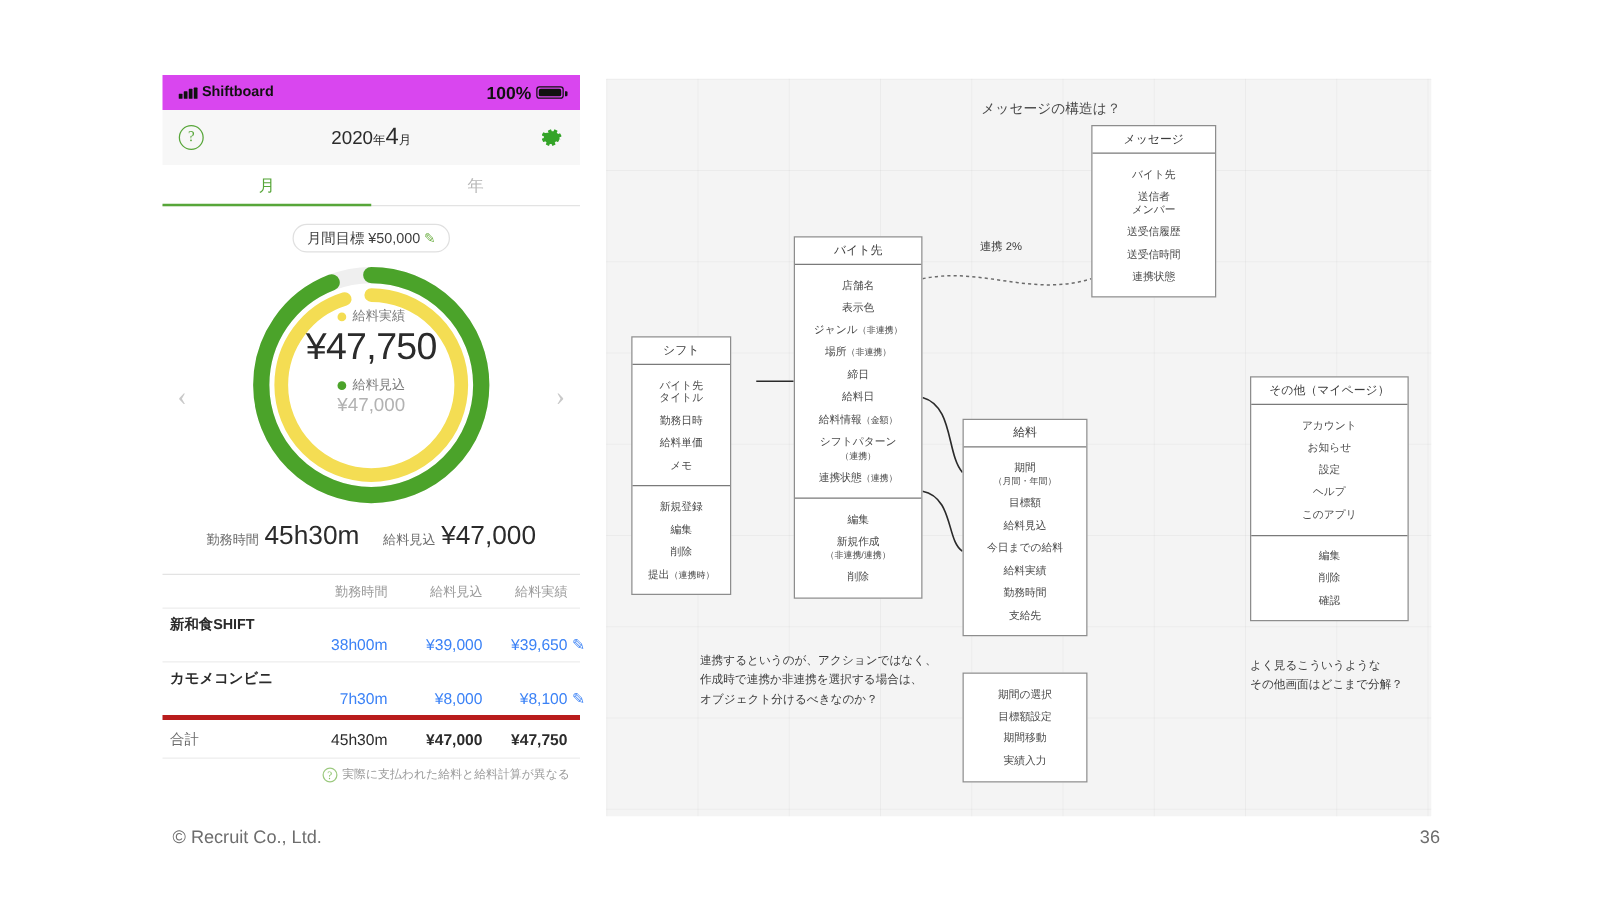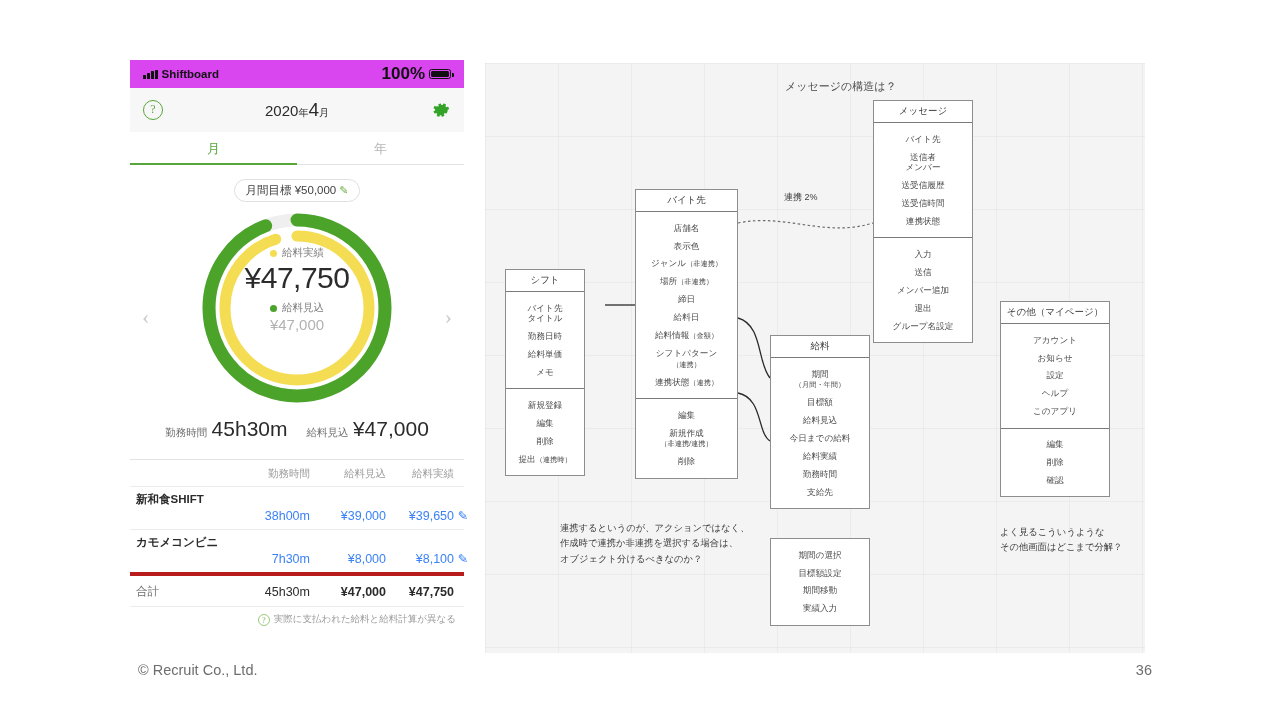--- a/index.html
+++ b/index.html
@@ -25,21 +25,21 @@
   }
   .sb-left { display: flex; align-items: center; gap: 4px; font-size: 11.5px; font-weight: bold; color: #111; }
   .bars { display: flex; align-items: flex-end; gap: 1.5px; height: 9px; }
   .bars i { width: 2.5px; background: #111; display: block; border-radius: .5px; }
   .bars i:nth-child(1){height:4px} .bars i:nth-child(2){height:6px}
   .bars i:nth-child(3){height:8px} .bars i:nth-child(4){height:9px}
   .sb-center {
     position: absolute; left: 0; right: 0; text-align: center;
     font-size: 11.5px; font-weight: bold; color: #111; letter-spacing: .2px;
   }
-  .sb-right { margin-left: auto; display: flex; align-items: center; gap: 4px; font-size: 17px; font-weight: bold; color:#111; z-index:2;}
+  .sb-right { margin-left: auto; display: flex; align-items: center; gap: 4px; font-size: 14px; font-weight: bold; color:#111; z-index:2;}
   .batt { width: 22px; height: 10px; border: 1.2px solid #111; border-radius: 2.5px; position: relative; }
   .batt::after { content:''; position:absolute; right:-3.5px; top:3px; width:2px; height:4px; background:#111; border-radius:0 1px 1px 0;}
   .batt i { position:absolute; left:1px; top:1px; bottom:1px; width: calc(100% - 2px); background:#111; border-radius:1.5px; display:block;}
 
   .nav-bar {
     height: 44px; background: #f7f7f7;
     display: flex; align-items: center; padding: 0 13px;
     position: relative;
   }
   .help-circle {
@@ -354,30 +354,23 @@
 
     <div class="box" style="left:388px; top:37px; width:100px;">
       <div class="box-hd">メッセージ</div>
       <div class="box-sec">
         <div>バイト先</div>
         <div>送信者<br>メンバー</div>
         <div>送受信履歴</div>
         <div>送受信時間</div>
         <div>連携状態</div>
       </div>
-      <div class="box-sec">
-        <div>入力</div>
-        <div>送信</div>
-        <div>メンバー追加</div>
-        <div>退出</div>
-        <div>グループ名設定</div>
-      </div>
-    </div>
-
-    <div class="box" style="left:515px; top:238px; width:110px;">
+    </div>
+
+    <div class="box" style="left:515px; top:238px; width:127px;">
       <div class="box-hd">その他（マイページ）</div>
       <div class="box-sec">
         <div>アカウント</div>
         <div>お知らせ</div>
         <div>設定</div>
         <div>ヘルプ</div>
         <div>このアプリ</div>
       </div>
       <div class="box-sec">
         <div>編集</div>

